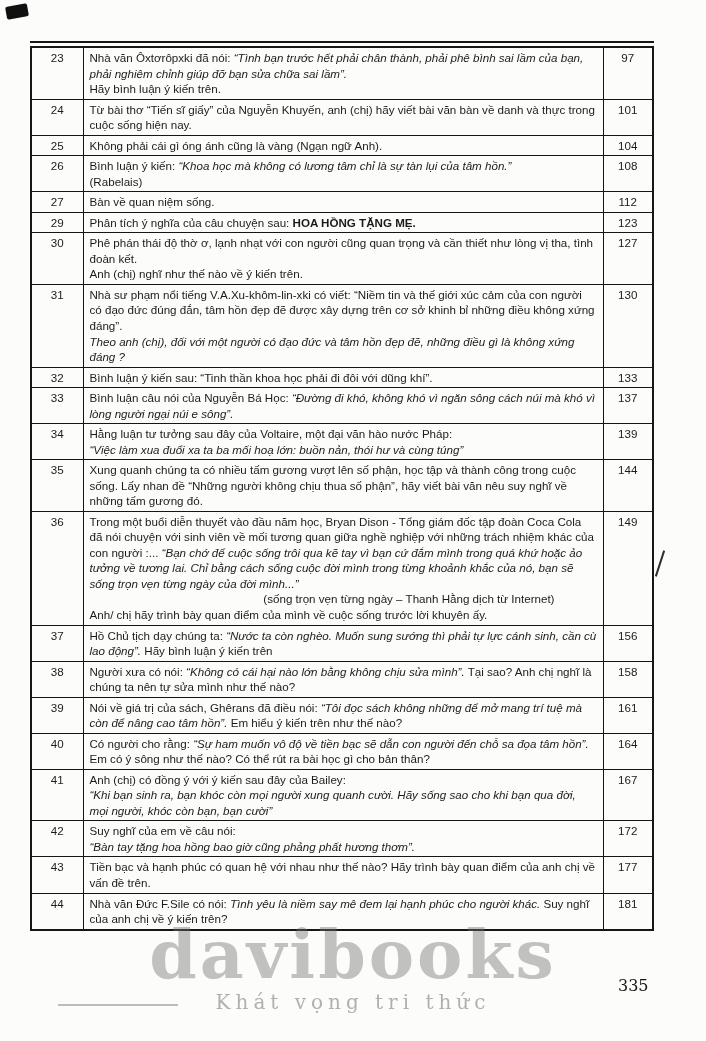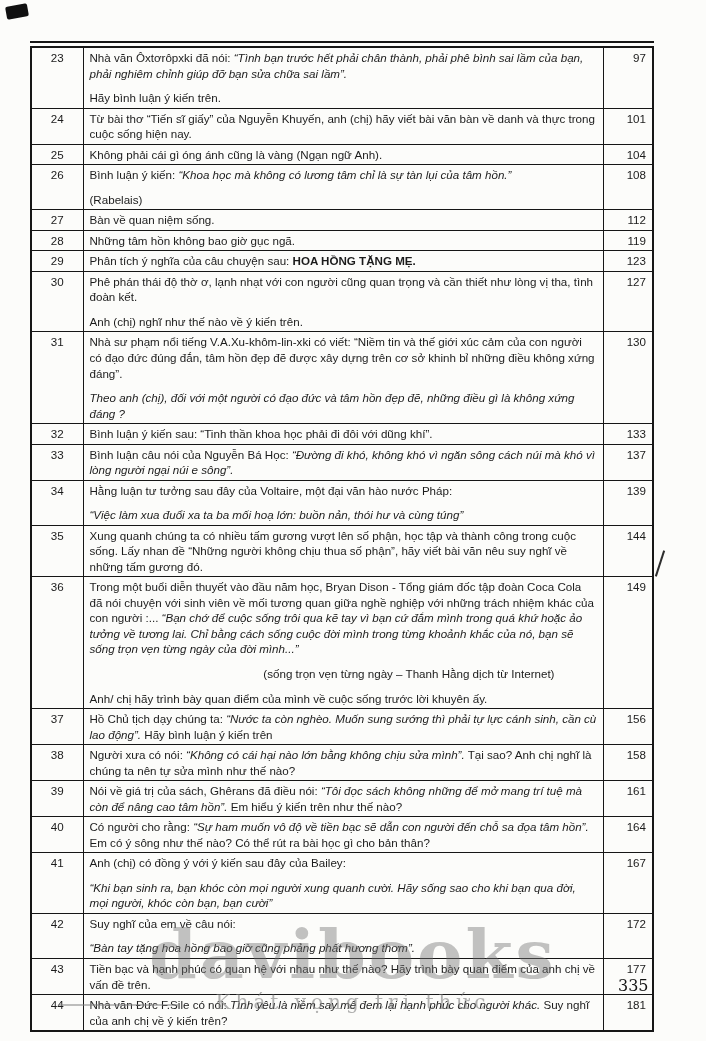--- a/index.html
+++ b/index.html
@@ -38,25 +38,25 @@
   table.toc { border:2px solid #161616; }
   table.toc td {
     border:1px solid #161616;
     padding:2px 6px;
     font-size:11.6px;
     line-height:1.34;
     vertical-align:top;
     word-wrap:break-word;
   }
   td.col-num  { width:52px; text-align:center; vertical-align:middle; font-size:12.3px; }
-  td.col-page { width:50px; text-align:right; vertical-align:middle; font-size:12.3px; }
+  td.col-page { width:50px; text-align:center; vertical-align:middle; font-size:12.3px; }
   td.col-text { }
   .it { font-style:italic; }
   .b  { font-weight:bold;text-align:right; }
-  .blk { display:block;margin-top:9px; }
+  .blk { display:block; }
   .blk.right { text-align:right; padding-right:42px; }
   
   .watermark {
     position:absolute; left:0; top:888px; width:706px;
     text-align:center; pointer-events:none; z-index:5;
   }
   .wm-brand {
     font-family:"DejaVu Serif", serif;
     font-weight:bold;
     font-size:68px;
@@ -112,25 +112,20 @@
           <td class="col-num">26</td>
           <td class="col-text"><span>Bình luận ý kiến: </span><span class="it">“Khoa học mà không có lương tâm chỉ là sự tàn lụi của tâm hồn.”</span><div class="blk">(Rabelais)</div></td>
           <td class="col-page">108</td>
         </tr>
         <tr>
           <td class="col-num">27</td>
           <td class="col-text"><span>Bàn về quan niệm sống.</span></td>
           <td class="col-page">112</td>
         </tr>
         <tr>
-          <td class="col-num">28</td>
-          <td class="col-text"><span>Những tâm hồn không bao giờ gục ngã.</span></td>
-          <td class="col-page">119</td>
-        </tr>
-        <tr>
           <td class="col-num">29</td>
           <td class="col-text"><span>Phân tích ý nghĩa của câu chuyện sau: </span><span class="b">HOA HỒNG TẶNG MẸ.</span></td>
           <td class="col-page">123</td>
         </tr>
         <tr>
           <td class="col-num">30</td>
           <td class="col-text"><span>Phê phán thái độ thờ ơ, lạnh nhạt với con người cũng quan trọng và cần thiết như lòng vị tha, tình đoàn kết.</span><div class="blk">Anh (chị) nghĩ như thế nào về ý kiến trên.</div></td>
           <td class="col-page">127</td>
         </tr>
         <tr>

